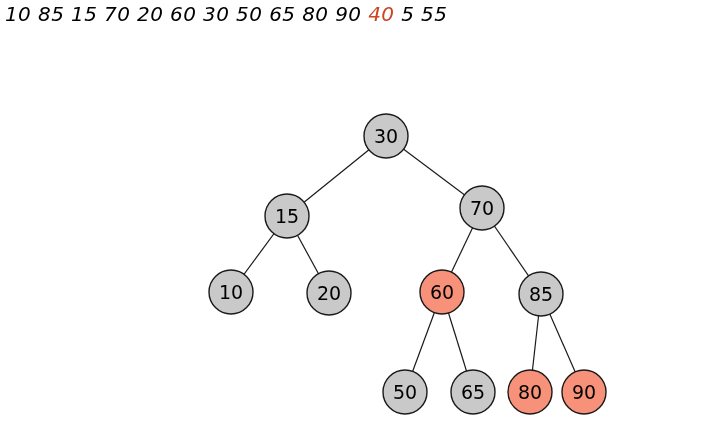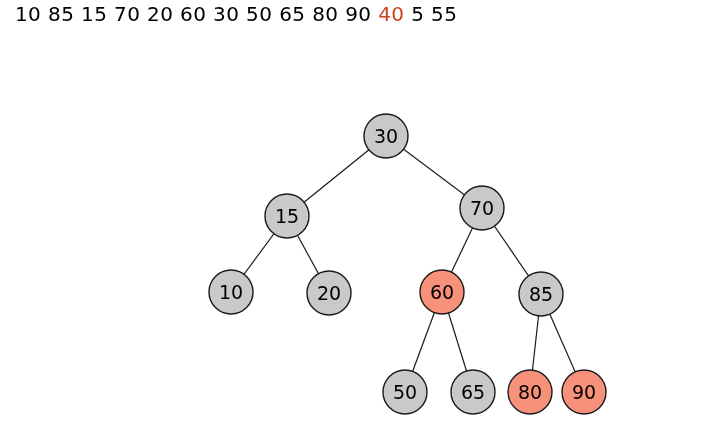--- a/index.html
+++ b/index.html
@@ -10,28 +10,29 @@
   .stage {
     position: relative;
     width: 728px;
     height: 437px;
     background: #ffffff;
     overflow: hidden;
     font-family: "DejaVu Sans", "Liberation Sans", sans-serif;
   }
   .sequence {
     position: absolute;
-    left: 15px;
+    left: 5px;
     top: 0px;
     font-size: 20px;
     line-height: 28px;
     letter-spacing: 0.4px;
     color: #000000;
     white-space: nowrap;
     user-select: none;
+    font-style: italic;
   }
   .sequence .num { color: #000000; }
   .sequence .num.highlight { color: #cc4422; }
   .tree-svg {
     position: absolute;
     left: 0;
     top: 0;
   }
   .tree-svg text {
     font-family: "DejaVu Sans", "Liberation Sans", sans-serif;

